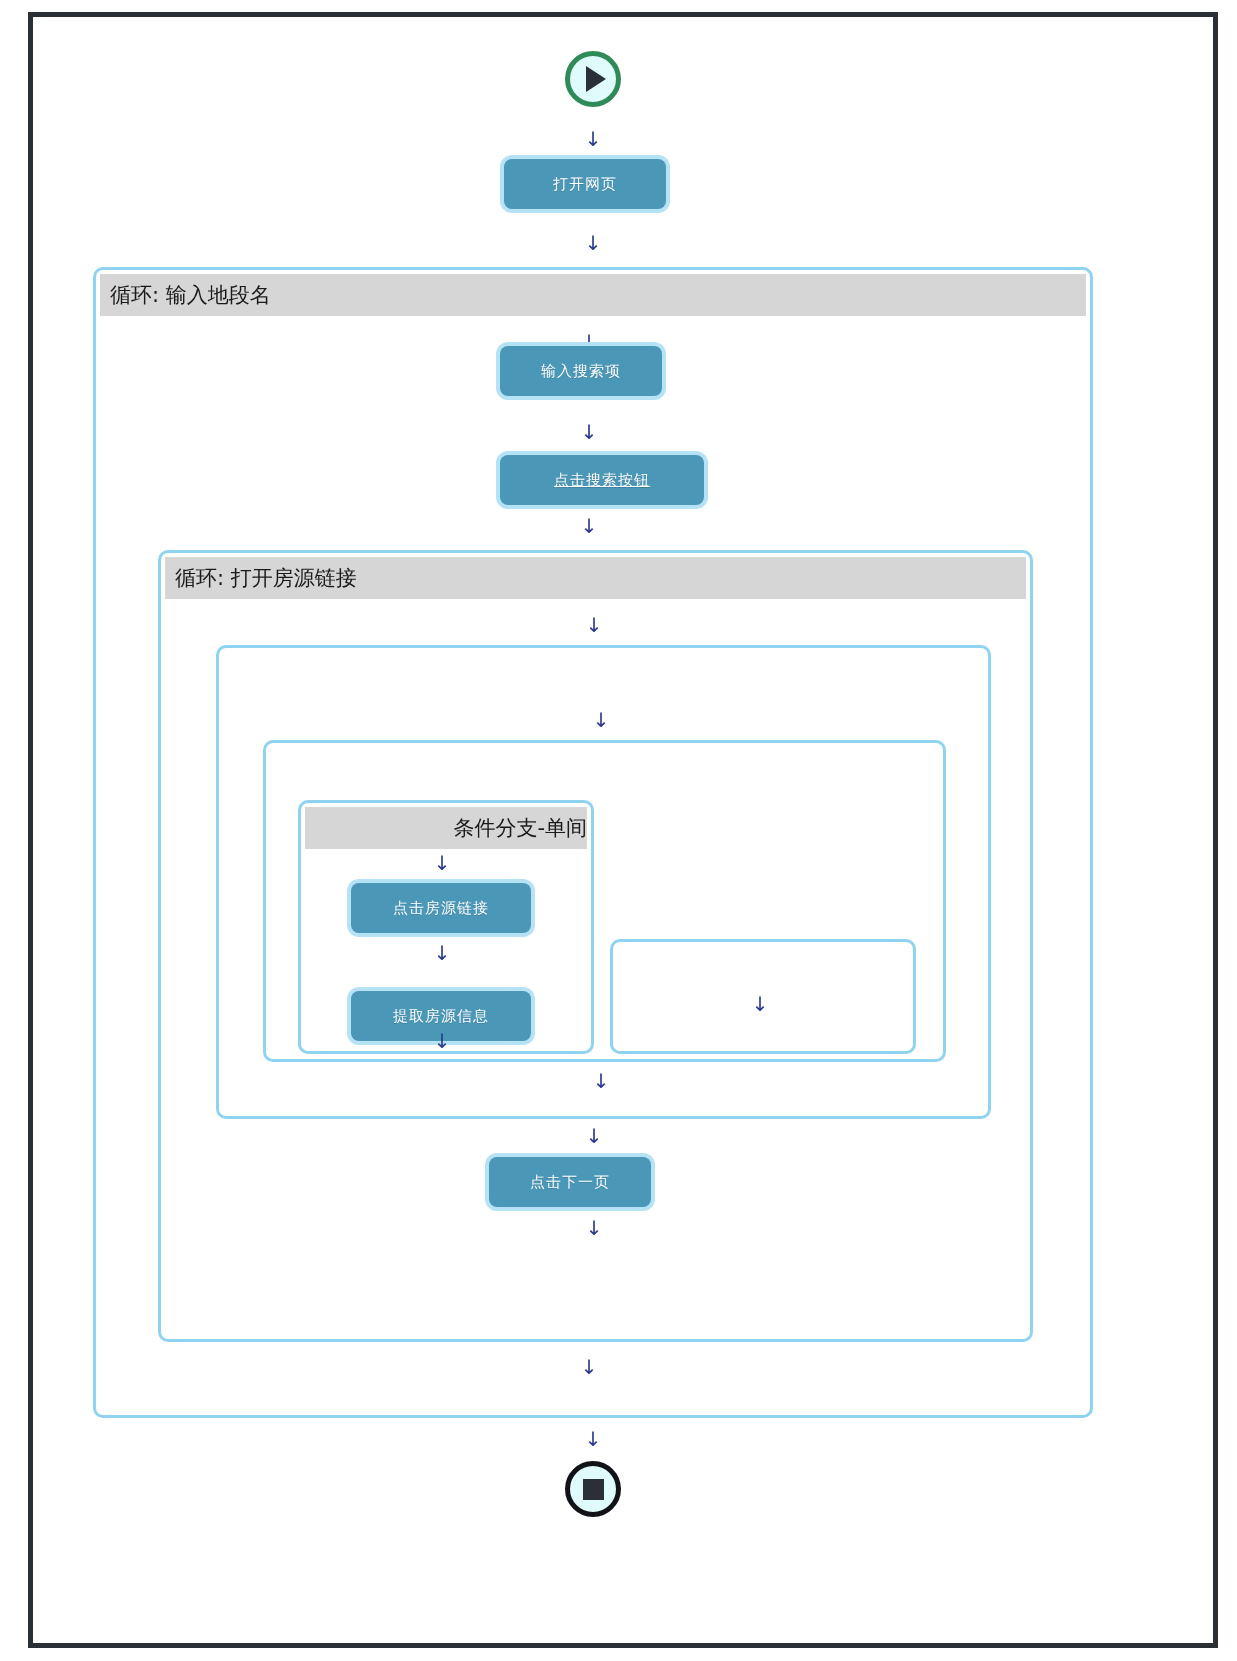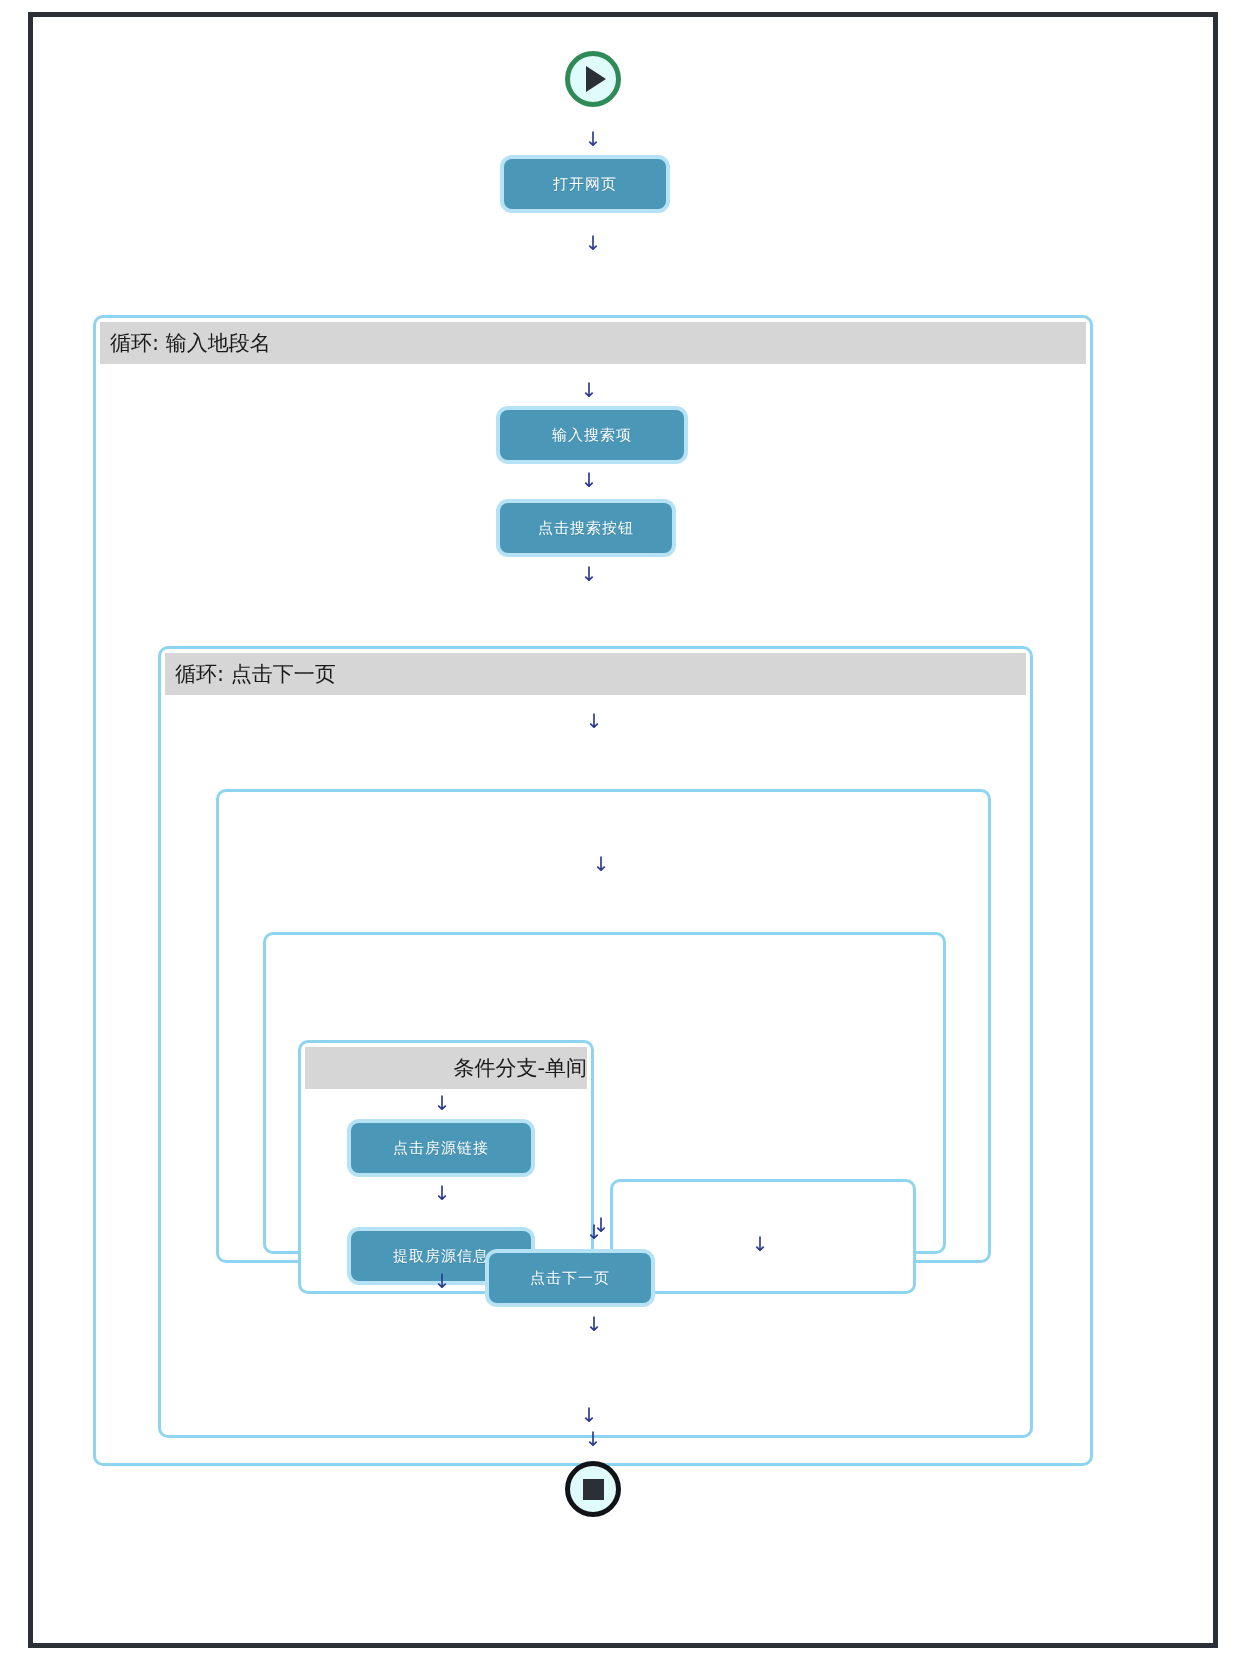--- a/index.html
+++ b/index.html
@@ -88,21 +88,20 @@
   }
 
   
   .block {
     position: absolute;
     border: 3px solid #8ed4f0;
     border-radius: 10px;
     background: #ffffff;
     box-sizing: border-box;
     padding: 4px;
-    margin-top: 48px;
   }
   .block-header {
     background: #d6d6d6;
     color: #1a1a1a;
     font-size: 21px;
     height: 42px;
     line-height: 42px;
     padding-left: 10px;
     box-sizing: border-box;
     white-space: nowrap;
@@ -122,30 +121,30 @@
 
   <div class="action-box" style="left:471px; top:142px; width:162px; height:50px;">打开网页</div>
 
   <div class="arrow" style="left:552px; top:216px;">↓</div>
 
   <div class="block" style="left:60px; top:250px; width:1000px; height:1151px;">
     <div class="block-header">循环: 输入地段名</div>
 
     <div class="arrow" style="left:485px; top:62px;">↓</div>
 
-    <div class="action-box" style="left:404px; top:92px; width:184px; height:50px;">输入搜索项</div>
+    <div class="action-box" style="left:404px; top:76px; width:162px; height:50px;">输入搜索项</div>
 
     <div class="arrow" style="left:485px; top:152px;">↓</div>
 
-    <div class="action-box" style="left:404px; top:185px; width:172px; height:50px;">点击搜索按钮</div>
+    <div class="action-box" style="left:404px; top:185px; width:204px; height:50px;text-decoration:underline;">点击搜索按钮</div>
 
     <div class="arrow" style="left:485px; top:246px;">↓</div>
 
     <div class="block" style="left:62px; top:280px; width:875px; height:792px;">
-      <div class="block-header">循环: 点击下一页</div>
+      <div class="block-header">循环: 打开房源链接</div>
 
       <div class="arrow" style="left:425px; top:62px;">↓</div>
 
       <div class="block" style="left:55px; top:92px; width:775px; height:474px;">
 
         <div class="arrow" style="left:374px; top:62px;">↓</div>
 
         <div class="block" style="left:44px; top:92px; width:683px; height:322px;">
 
           <div class="block" style="left:32px; top:57px; width:296px; height:254px;text-align:right;">

